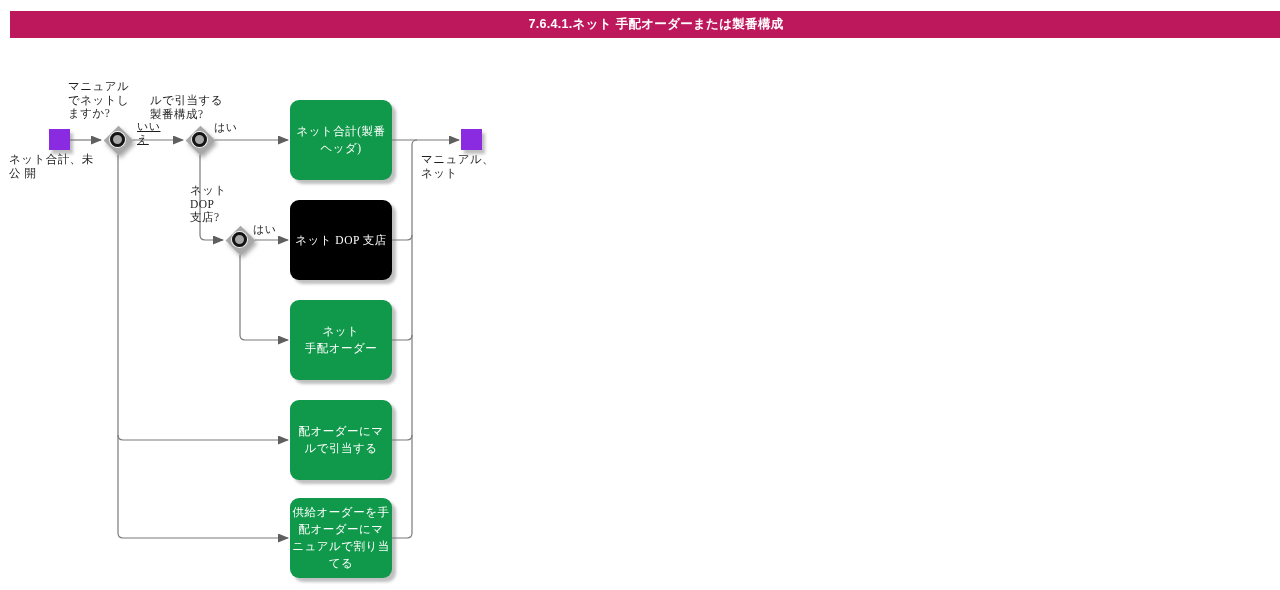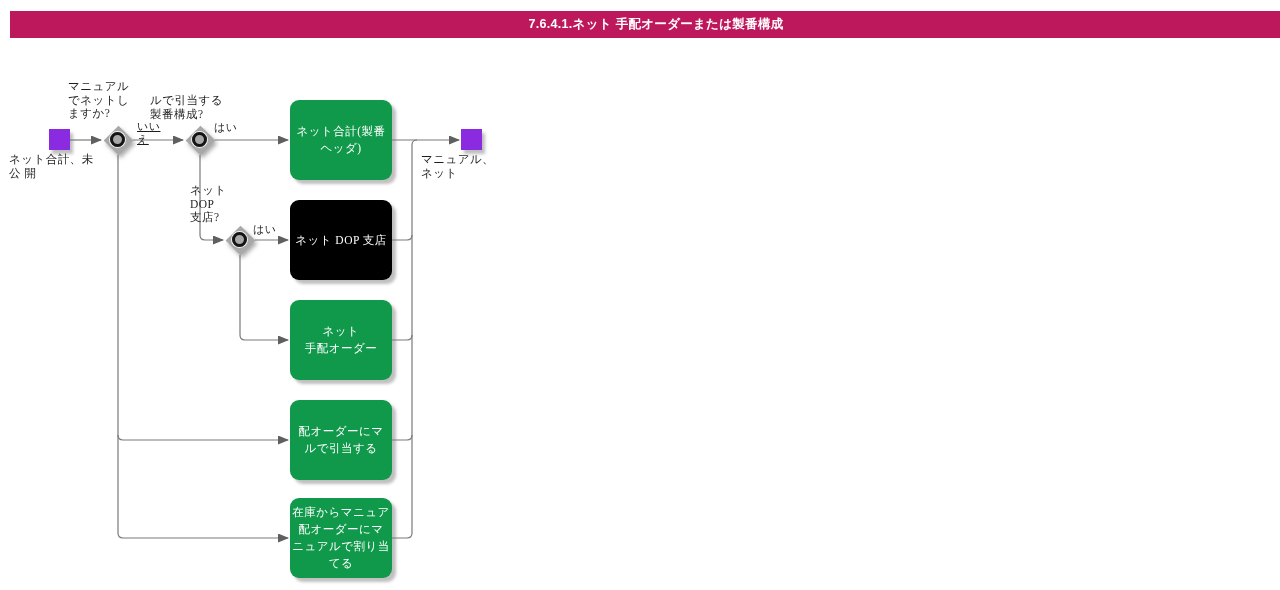--- a/index.html
+++ b/index.html
@@ -110,18 +110,18 @@
   <div class="label edge-label" style="left:214px; top:121px; width:36px;">はい</div>
   <div class="label edge-label" style="left:253px; top:223px; width:36px;">はい</div>
 
   <div class="node process" style="left:290px; top:100px; background:#11994B;">ネット合計(製番
 ヘッダ)</div>
   <div class="node process" style="left:290px; top:200px; background:#000000;">ネット DOP 支店</div>
   <div class="node process" style="left:290px; top:300px; background:#11994B;">ネット
 手配オーダー</div>
   <div class="node process" style="left:290px; top:400px; background:#11994B;">配オーダーにマ
 ルで引当する</div>
-  <div class="node process" style="left:290px; top:498px; background:#11994B;">在庫からマニュア
+  <div class="node process" style="left:290px; top:498px; background:#11994B;">供給オーダーを手
 配オーダーにマ
 ニュアルで割り当
 てる</div>
 
 </div>
 
 </body></html>

